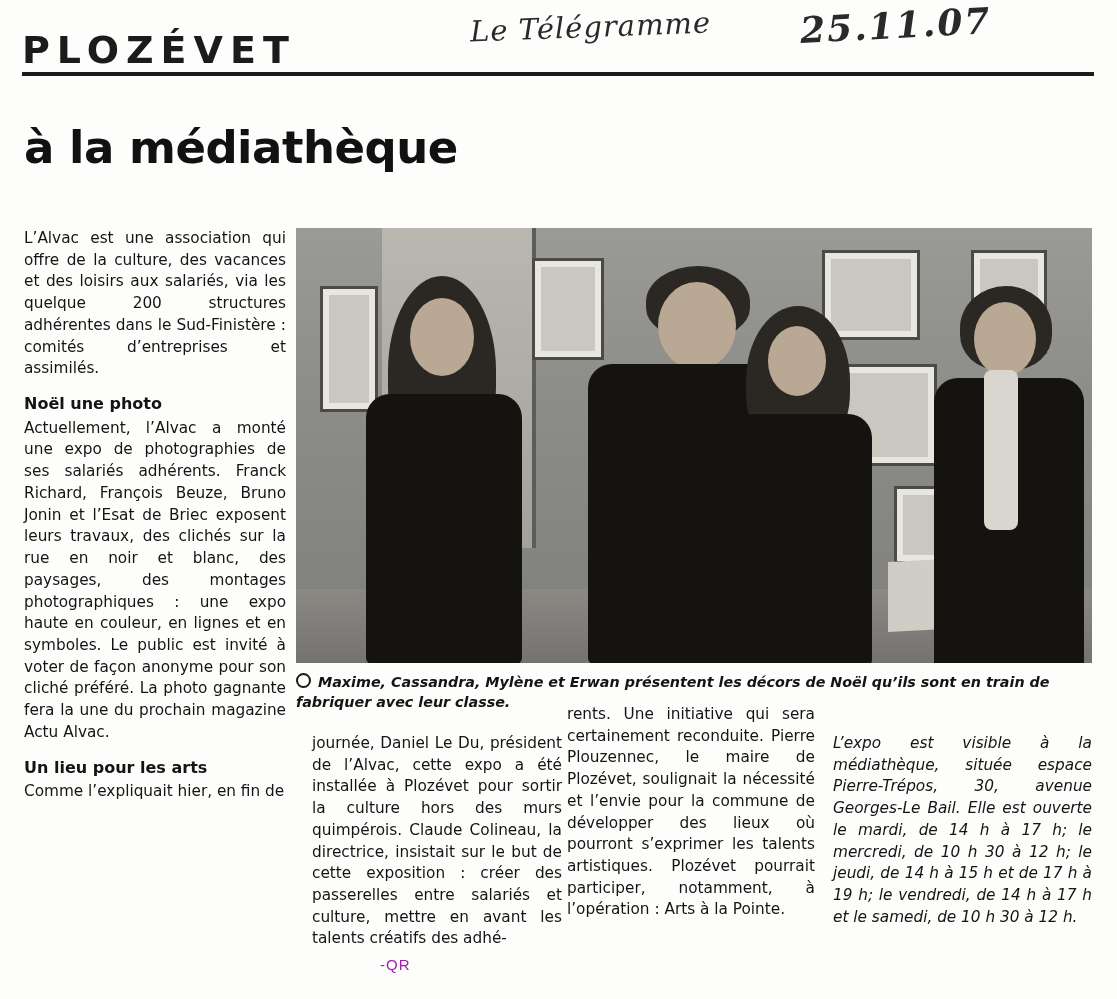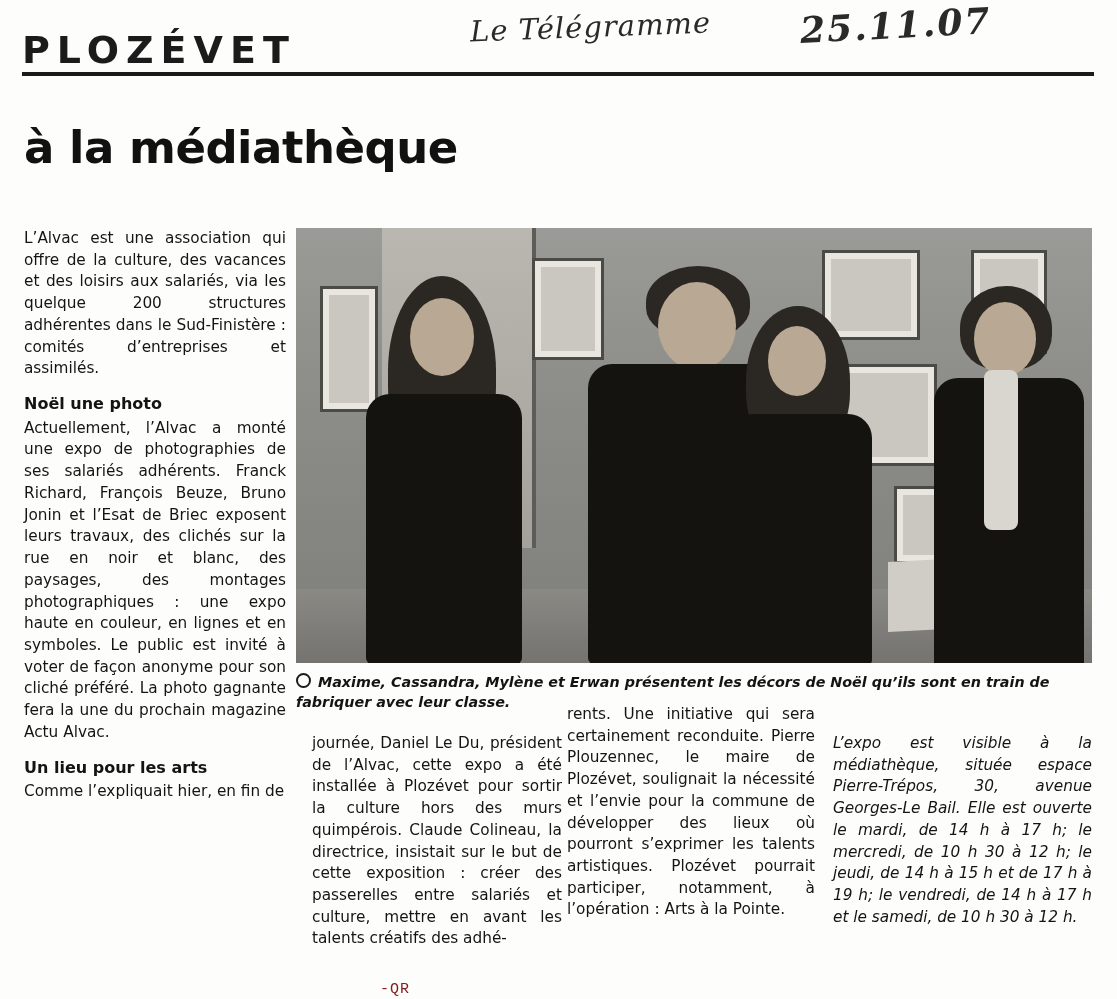--- a/index.html
+++ b/index.html
@@ -224,25 +224,24 @@
     vertical-align: baseline;
     position: relative;
     top: 1px;
   }
 
   
   #footer {
     position: absolute;
     left: 380px;
     top: 956px;
-    font-family: Liberation Mono, monospace;
+    font-family: Liberation Sans, sans-serif;
     font-size: 15px;
-    color: #7f1d1d;
+    color: #a21caf;
     letter-spacing: 1px;
-    margin-top: 25px;
   }
 </style>
 </head>
 <body>
 
 <div id="page">
 
   <div class="handwriting" id="hw-paper">Le Télégramme</div>
 
   <div class="handwriting" id="hw-date">25.11.07</div>

